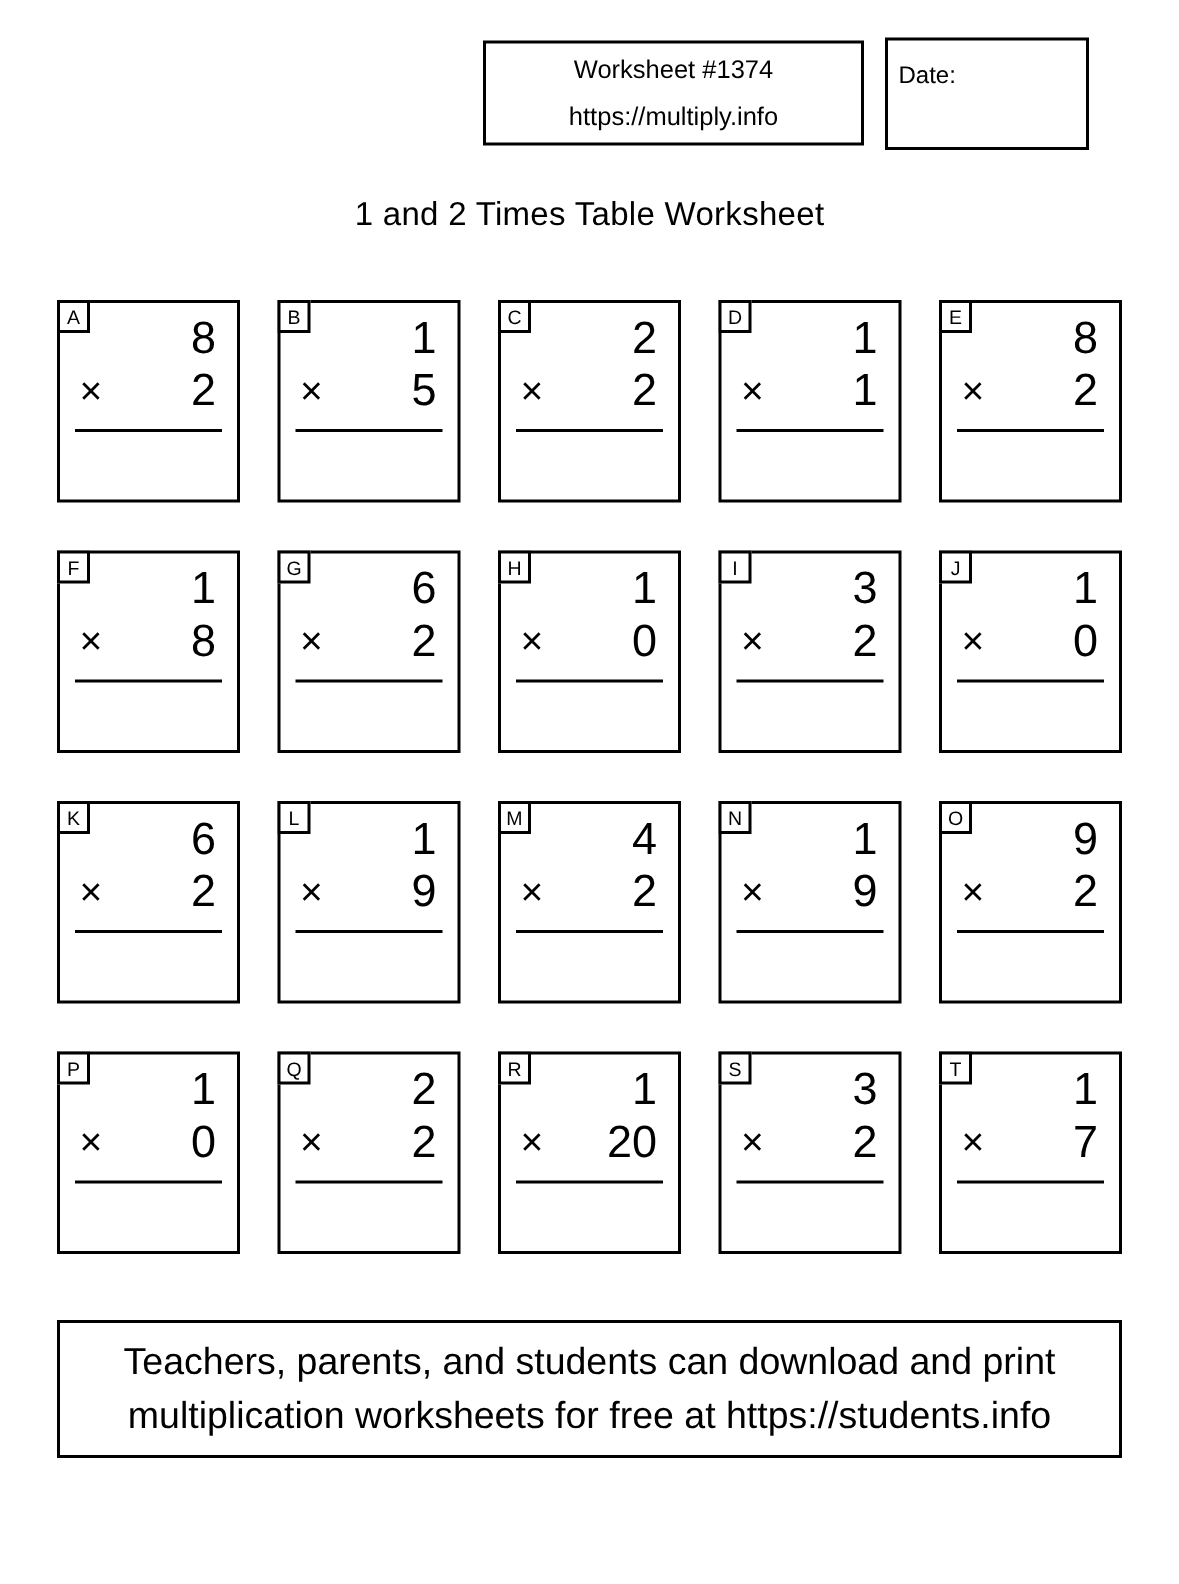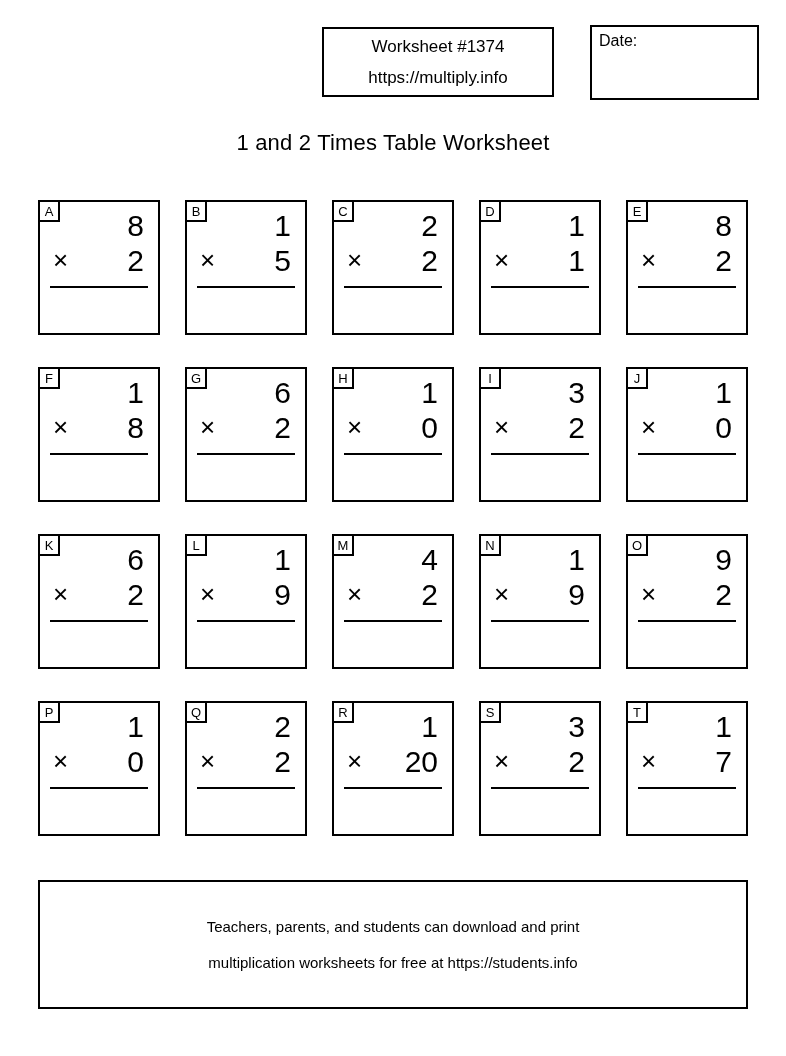--- a/index.html
+++ b/index.html
@@ -17,32 +17,32 @@
   
   .name-box {
     position: absolute; left: 38px; top: 25px;
     width: 272px; height: 75px;
     border: 2px solid var(--ink);
     padding: 5px 7px;
     font-size: 16px;
   }
   .info-box {
     position: absolute; left: 322px; top: 27px;
-    width: 232px; height: 70px;
+    width: 254px; height: 70px;
     border: 2px solid var(--ink);
     display: flex; flex-direction: column;
     justify-content: center; align-items: center;
     font-size: 17px; line-height: 31px;
     text-align: center;
   }
   .date-box {
     position: absolute; left: 590px; top: 25px;
-    width: 169px; height: 75px;
-    border: 2px solid var(--ink);
-    padding: 5px 7px;
+    width: 136px; height: 75px;
+    border: 2px solid var(--ink);
+    padding: 15px 7px;
     font-size: 16px;
   }
   
   .title {
     position: absolute; left: 0; top: 130px;
     width: 100%;
     text-align: center;
     font-size: 22px;
     letter-spacing: 0.2px;
   }
@@ -87,25 +87,25 @@
   .problem .op-row .times { font-size: 26px; }
   .problem .answer-line {
     margin: 8px 10px 0 10px;
     border-bottom: 2px solid var(--ink);
     height: 0;
   }
   .problem .answer-space { height: 40px; }
   
   .footer-box {
     position: absolute; left: 38px; top: 880px;
-    width: 710px; height: 129px;
+    width: 710px; height: 92px;
     border: 2px solid var(--ink);
     display: flex; flex-direction: column;
     justify-content: center; align-items: center;
-    font-size: 15px; line-height: 36px;
+    font-size: 25px; line-height: 36px;
     text-align: center;
   }
 </style>
 </head>
 <body>
 
 <div class="page">
 
 
   <div class="info-box">

